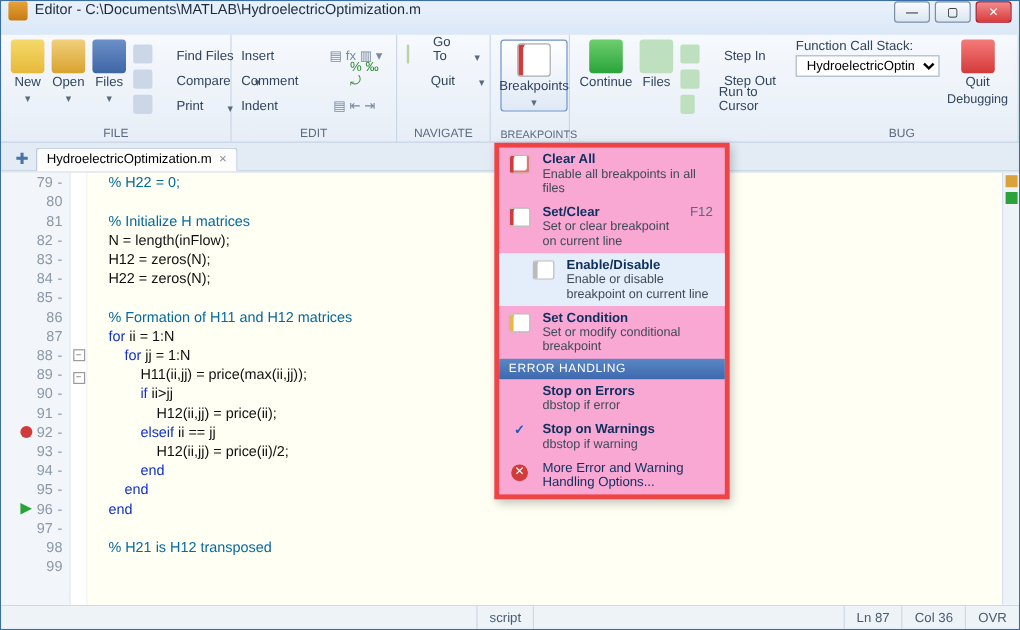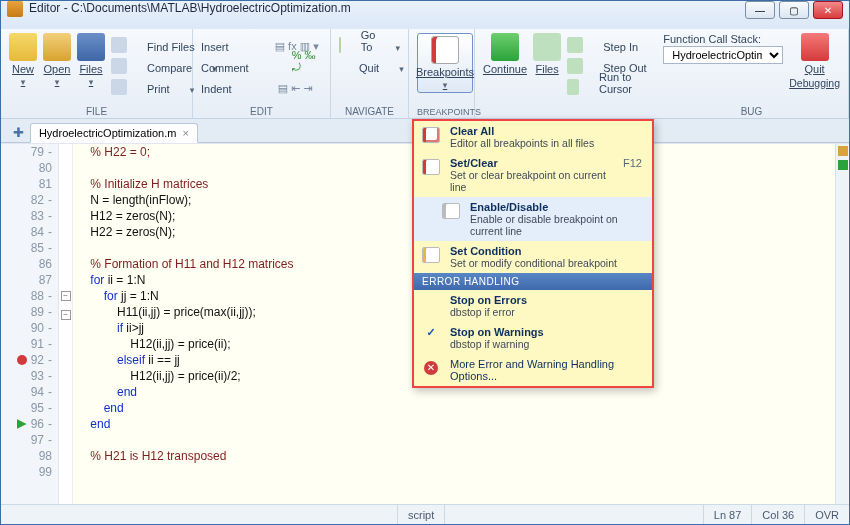--- a/index.html
+++ b/index.html
@@ -17,21 +17,21 @@
 .tab { padding: 4px 16px 0; font-size: 11px; color: #eaf2fb; background: #3b73b9; border-right: 1px solid #2a5a99; }
 .tab.active { background: #f4f7fb; color: #1d4e8f; border: 1px solid #b9cde3; border-bottom: none; }
 .topstrip .spacer { flex: 1; }
 .qat { display: flex; gap: 6px; padding-right: 6px; }
 .qat .ico { width: 16px; height: 16px; background: #6c93c7; border-radius: 2px; }
 
 .ribbon { height: 90px; background: linear-gradient(#f6f9fd,#e7eef7); display: flex; border-bottom: 1px solid #c4d3e4; }
 .rgroup { border-right: 1px solid #cad7e6; padding: 4px 8px 1px; display: flex; flex-direction: column; justify-content: space-between; position: relative; }
 .rgroup .groupname { text-align: center; font-size: 10px; color: #5b6b80; padding-top: 2px; }
 .rrow { display: flex; align-items: flex-start; gap: 6px; }
-.bigbtn { width: 44px; display: flex; flex-direction: column; align-items: center; gap: 2px; font-size: 11px; color: #31455e; cursor: pointer; text-decoration: underline; }
+.bigbtn { width: 44px; display: flex; flex-direction: column; align-items: center; gap: 2px; font-size: 11px; color: #31455e; cursor: pointer; }
 .bigbtn .bicon { width: 28px; height: 28px; border-radius: 3px; }
 .smbtn { display: flex; align-items: flex-end; gap: 20px; font-size: 11px; color: #31455e; cursor: pointer; height: 20px; }
 .smbtn .sicon { width: 16px; height: 16px; border-radius: 2px; }
 .stack { display: flex; flex-direction: column; gap: 1px; }
 .drop { font-size: 9px; color: #5a6a7d; }
 
 .filetab-bar { height: 24px; background: #e3ecf5; display: flex; align-items: flex-end; padding-left: 6px; border-bottom: 1px solid #b9c8db; }
 .filetab { padding: 3px 8px; font-size: 11px; background: #fdfdfd; border: 1px solid #b9c8db; border-bottom: 1px solid #fdfdfd; border-radius: 3px 3px 0 0; display: flex; align-items: center; gap: 6px; margin-bottom: -1px; }
 .plusbtn { padding: 2px 6px; color: #4a73a5; font-size: 13px; cursor: pointer; }
 .filetab .x { color: #888; font-size: 11px; cursor: pointer; }
@@ -39,29 +39,29 @@
 .editor { flex: 1; display: flex; overflow: hidden; background: #fff; position: relative; border-top: 1px solid #e2e7ed; }
 .gutter { width: 58px; background: #f2f5f9; border-right: 1px solid #e0e6ed; font-family: Consolas, monospace; font-size: 12px; color: #8a97a6; text-align: right; }
 .gutter .ln { height: 16px; line-height: 16px; padding-right: 6px; display: flex; justify-content: flex-end; align-items: center; gap: 4px; }
 .gutter .dash { color: #8a97a6; }
 .bp { width: 10px; height: 10px; border-radius: 50%; background: #d23b3b; display: inline-block; }
 .ar { width: 10px; height: 10px; display: inline-block; background: #2aa33a; clip-path: polygon(0 0,100% 50%,0 100%); }
 .code { flex: 1; font-family: Consolas, monospace; font-size: 12px; color: #111; background: #fffff4; padding-left: 4px; overflow: hidden; position: relative; }
 .code .line { height: 16px; line-height: 16px; white-space: pre; }
 .foldcol { width: 14px; background: #fff; border-right: 1px solid #eee; }
 .fold { width:10px; height:10px; border:1px solid #9a9a9a; font-size:8px; line-height:8px; text-align:center; color:#666; margin:3px auto; }
-.c-com { color: #7f1d1d; }
+.c-com { color: #0369a1; }
 .c-kw { color: #1030d0; }
 .scrub { width: 14px; background: #eef3f8; border-left: 1px solid #d7e0ea; }
 .scrub .mark { width: 10px; height: 10px; margin: 2px auto; }
 
 .statusbar { height: 20px; background: #eef3f8; border-top: 1px solid #cdd9e7; display: flex; align-items: center; font-size: 11px; color: #495a70; }
 .statusbar .cell { padding: 0 10px; border-left: 1px solid #cdd9e7; height: 100%; display: flex; align-items: center; }
 
-.bpmenu { position: absolute; left: 412px; top: 119px; width: 242px; background: #fef9c3; border: 2px solid #ef4444; box-shadow: 2px 3px 8px rgba(0,0,0,0.25); z-index: 50; font-size: 11px; }
+.bpmenu { position: absolute; left: 412px; top: 119px; width: 196px; background: #f9a8d4; border: 4px solid #ef4444; box-shadow: 2px 3px 8px rgba(0,0,0,0.25); z-index: 50; font-size: 11px; }
 .bpmenu .item { display: flex; padding: 4px 6px; gap: 8px; align-items: flex-start; cursor: pointer; }
 .bpmenu .item:hover, .bpmenu .item.hov { background: #e4eefb; padding-left: 26px; }
 .bpmenu .micon { width: 22px; height: 20px; flex-shrink: 0; display: flex; align-items: center; justify-content: center; }
 .bpmenu .micon .mg { width: 18px; height: 16px; border-radius: 2px; }
 .bpmenu .txt { flex: 1; }
 .bpmenu .txt .t1 { color: #0c2f5e; font-weight: 600; }
 .bpmenu .txt .t2 { color: #3e4a59; font-size: 10.5px; }
 .bpmenu .kb { color: #5a6a7d; padding-right: 4px; }
 .bpmenu .sec { background: linear-gradient(#5986c4,#3e6aae); color: #fff; font-size: 10px; padding: 3px 8px; letter-spacing: .5px; }
 .bpmenu .check { color: #1b5bb5; font-weight: bold; width: 22px; text-align: center; }
@@ -356,21 +356,21 @@
   </div>
 </div>
 
 <div class="bpmenu">
   <div class="item">
     <div class="micon">
         <div class="mg" style="background:#fff;border:1px solid #bbb;box-shadow:inset 8px 4px 0 -5px #d23b3b, inset -3px -3px 0 -1px #e07777"></div>
       </div>
     <div class="txt">
         <div class="t1">Clear All</div>
-        <div class="t2">Editor all breakpoints in all files</div>
+        <div class="t2">Enable all breakpoints in all files</div>
       </div>
   </div>
   <div class="item">
     <div class="micon">
         <div class="mg" style="background:#fff;border:1px solid #bbb;box-shadow:inset 8px 4px 0 -5px #d23b3b"></div>
       </div>
     <div class="txt">
         <div class="t1">Set/Clear</div>
         <div class="t2">Set or clear breakpoint on current line</div>
       </div>

